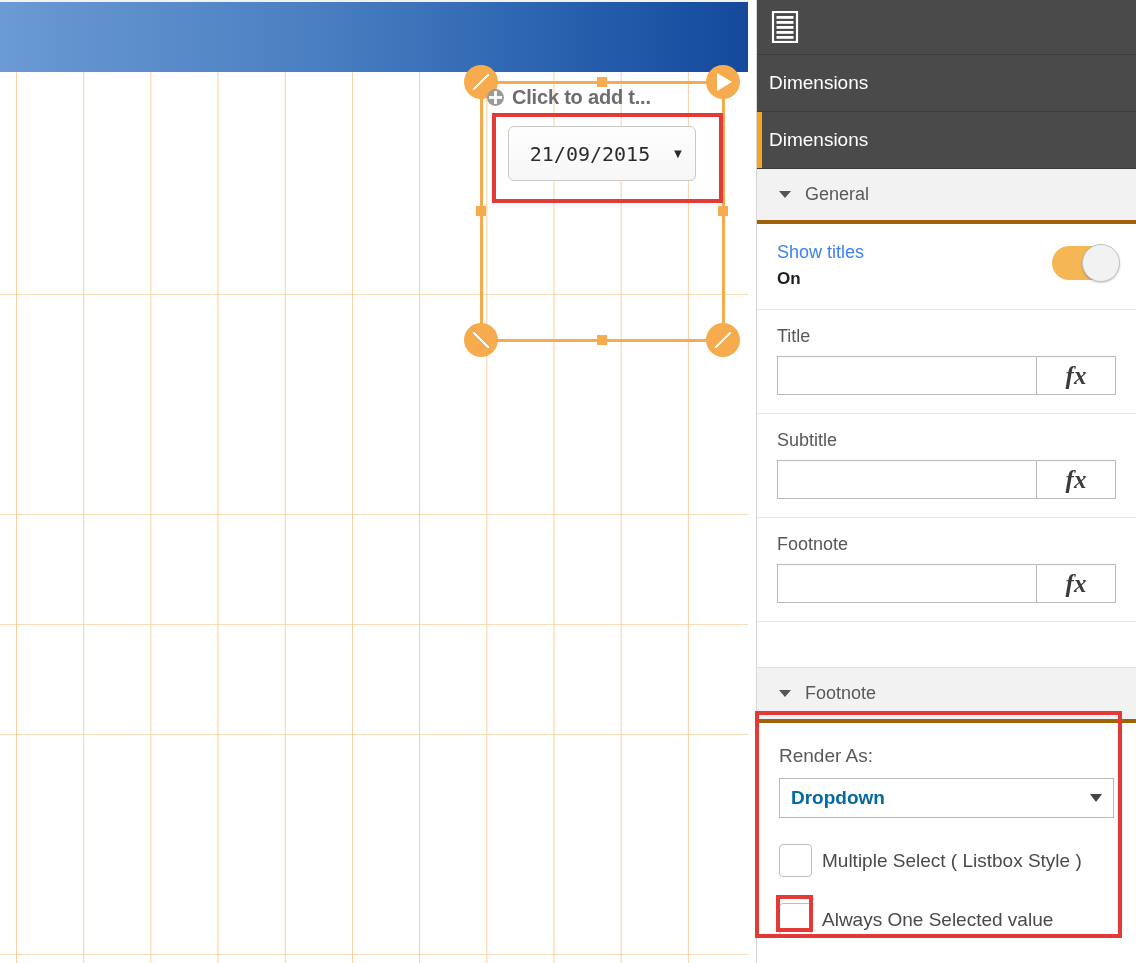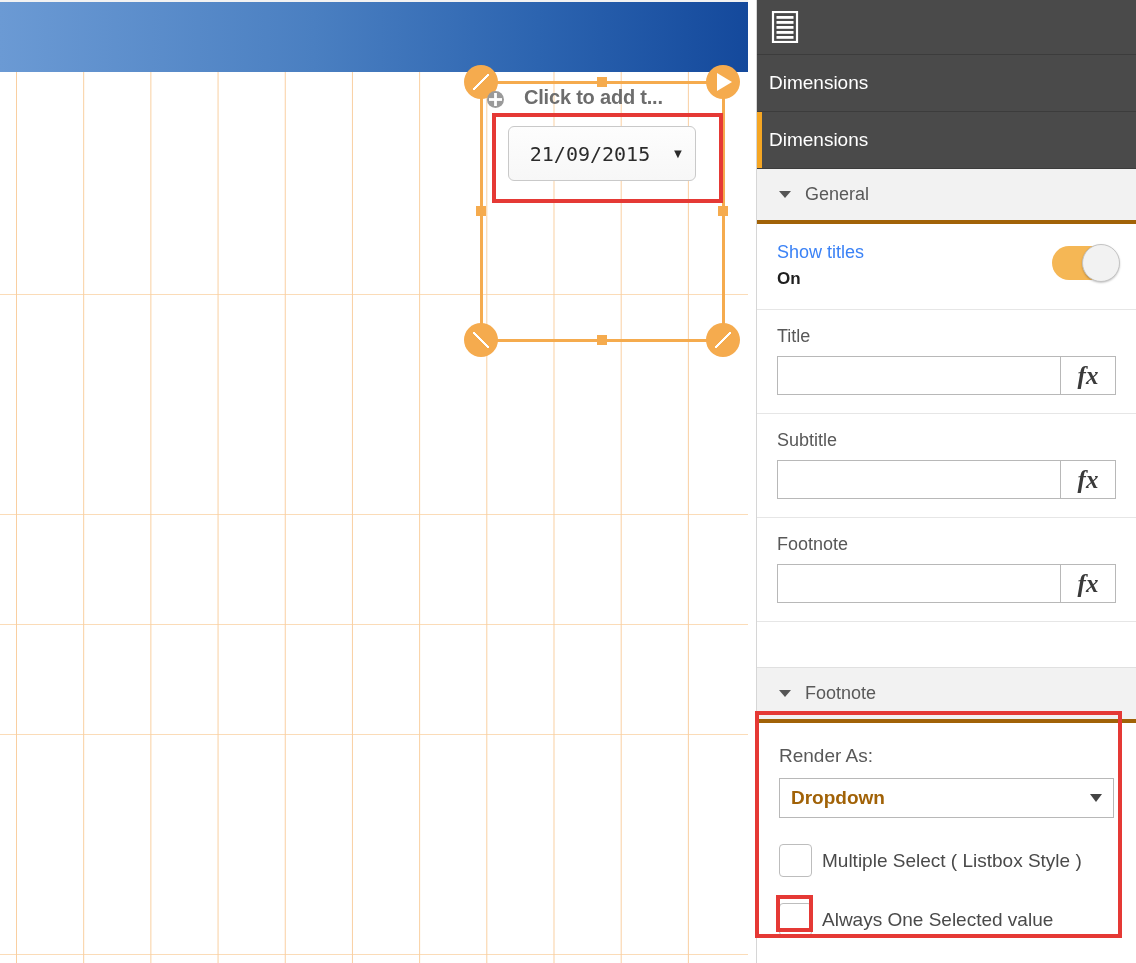--- a/index.html
+++ b/index.html
@@ -134,22 +134,22 @@
     border-left: 15px solid #ffffff;
     margin-left: 2px;
   }
 
   
   #obj-title {
     position: absolute;
     left: 486px;
     top: 86px;
     display: flex;
-    align-items: flex-end;
-    gap: 19px;
+    align-items: center;
+    gap: 7px;
     z-index: 6;
   }
   #drag-dot {
     width: 19px; height: 19px;
     position: relative;
     flex: 0 0 auto;
   }
   #drag-dot svg { display: block; }
   #obj-title-text {
     font-size: 20px;
@@ -318,21 +318,21 @@
     background: #ffffff;
     box-sizing: border-box;
     font-size: 16px;
     color: #333;
     padding: 0 9px;
     font-family: "Liberation Sans", sans-serif;
     outline: none;
     min-width: 0;
   }
   .fx-btn {
-    width: 56px;
+    width: 80px;
     border: 1px solid #b8b8b8;
     background: #ffffff;
     box-sizing: border-box;
     display: flex;
     align-items: center;
     justify-content: center;
     font-family: "Liberation Serif", serif;
     font-style: italic;
     font-weight: bold;
     font-size: 25px;
@@ -359,21 +359,21 @@
   .select-box {
     height: 40px;
     border: 1px solid #b8b8b8;
     background: #ffffff;
     box-sizing: border-box;
     display: flex;
     align-items: center;
     padding: 0 11px;
     font-size: 19px;
     font-weight: bold;
-    color: #a16207;
+    color: #0369a1;
     cursor: pointer;
   }
   .select-box .sel-value { flex: 1; }
   .select-caret {
     width: 0; height: 0;
     border-left: 6px solid transparent;
     border-right: 6px solid transparent;
     border-top: 8px solid #444444;
   }
 

